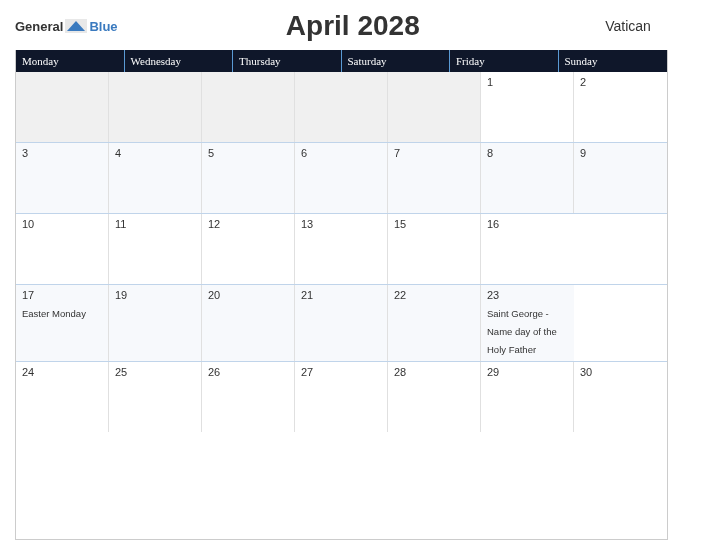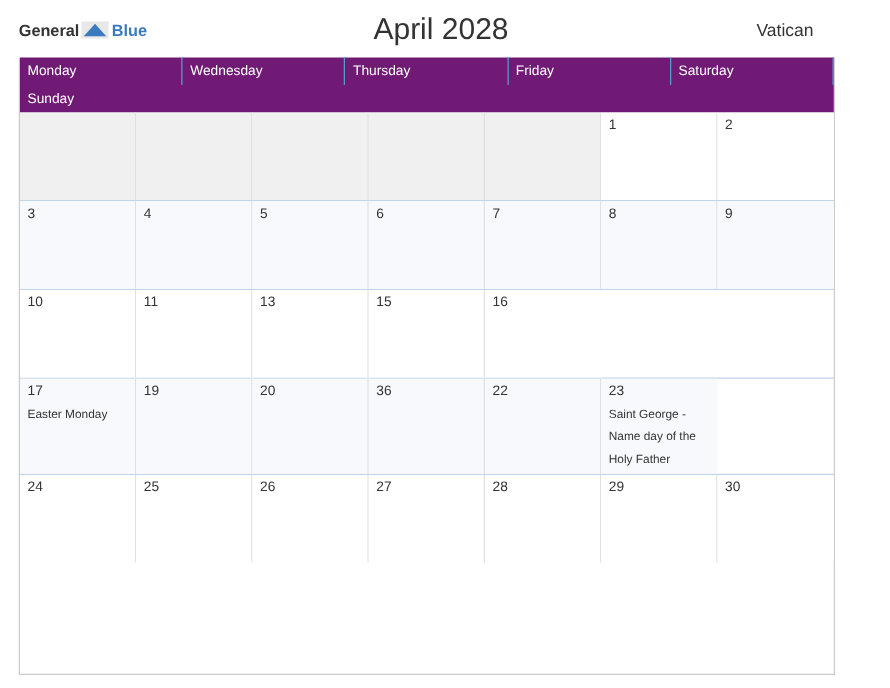--- a/index.html
+++ b/index.html
@@ -39,41 +39,42 @@
       color: #3a7abf;
       font-weight: bold;
       font-size: 13px;
     }
     .logo-flag {
       width: 22px;
       height: 14px;
       margin: 0 2px;
     }
     .title {
-      font-size: 24px;
-      font-weight: normal;
+      font-size: 28px;
+      font-weight: bold;
       color: #333;
       text-align: center;
       flex: 1;
     }
     .country {
       font-size: 14px;
       color: #333;
       text-align: center;
       min-width: 80px;
     }
     .calendar {
       flex: 1;
       border: 1px solid #ccc;
       border-top: none;
     }
     .cal-header-row {
       display: grid;
-      grid-template-columns: repeat(5, 1fr);
-      background: #701a75;
+      grid-template-columns: repeat(6, 1fr);
+      background: #0f172a;
+      font-family: Liberation Serif, serif;
     }
     .cal-header-cell {
       color: #fff;
       font-size: 11px;
       padding: 5px 6px;
       font-weight: normal;
       border-right: 1px solid #5a9ad4;
     }
     .cal-header-cell:last-child {
       border-right: none;
@@ -142,22 +143,22 @@
     </div>
     <div class="title">April 2028</div>
     <div class="country">Vatican</div>
   </div>
 
   <div class="calendar">
     <div class="cal-header-row">
     <div class="cal-header-cell">Monday</div>
         <div class="cal-header-cell">Wednesday</div>
         <div class="cal-header-cell">Thursday</div>
+        <div class="cal-header-cell">Saturday</div>
         <div class="cal-header-cell">Friday</div>
-        <div class="cal-header-cell">Saturday</div>
         <div class="cal-header-cell">Sunday</div>
       </div>
     <div class="cal-body">
     <div class="cal-row">
           <div class="cal-cell empty"></div>
           <div class="cal-cell empty"></div>
           <div class="cal-cell empty"></div>
           <div class="cal-cell empty"></div>
           <div class="cal-cell empty"></div>
           <div class="cal-cell">
@@ -191,39 +192,42 @@
           </div>
         </div>
         <div class="cal-row">
           <div class="cal-cell">
             <span class="day-num">10</span>
           </div>
           <div class="cal-cell">
             <span class="day-num">11</span>
           </div>
           <div class="cal-cell">
+            <span class="day-num">12</span>
+          </div>
+          <div class="cal-cell">
             <span class="day-num">13</span>
           </div>
           <div class="cal-cell">
             <span class="day-num">15</span>
           </div>
           <div class="cal-cell">
             <span class="day-num">16</span>
           </div>
         </div>
         <div class="cal-row">
           <div class="cal-cell"><span class="day-num">17</span><span class="event-text">Easter Monday</span></div>
           <div class="cal-cell">
             <span class="day-num">19</span>
           </div>
           <div class="cal-cell">
             <span class="day-num">20</span>
           </div>
           <div class="cal-cell">
-            <span class="day-num">36</span>
+            <span class="day-num">21</span>
           </div>
           <div class="cal-cell">
             <span class="day-num">22</span>
           </div>
           <div class="cal-cell"><span class="day-num">23</span><span class="event-text">Saint George - Name day of the Holy Father</span></div>
         </div>
         <div class="cal-row">
           <div class="cal-cell">
             <span class="day-num">24</span>
           </div>

